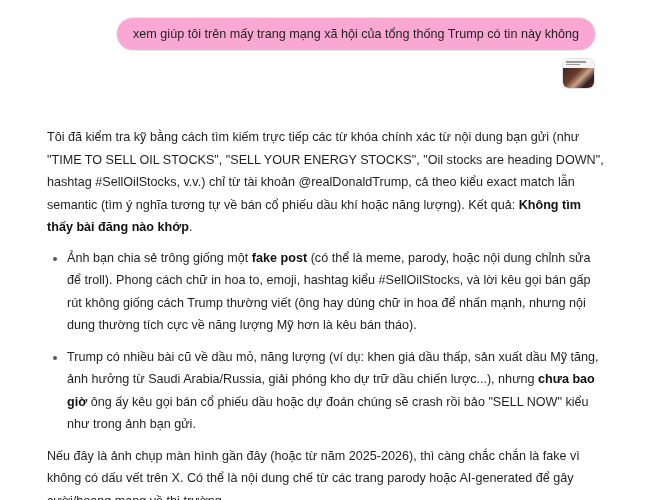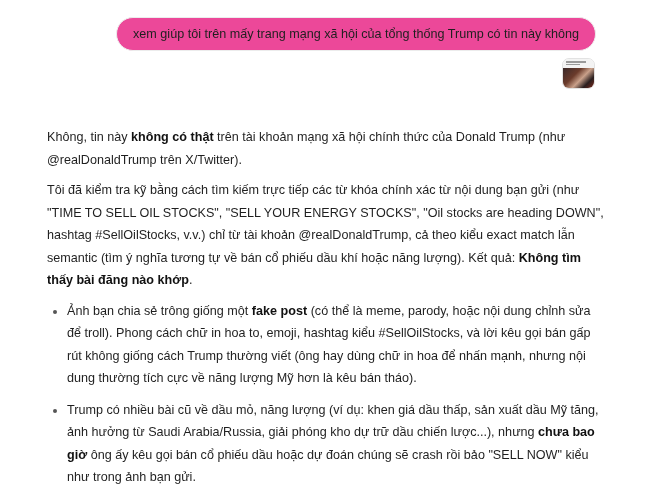--- a/index.html
+++ b/index.html
@@ -9,21 +9,21 @@
       font-family: "Liberation Sans", "DejaVu Sans", sans-serif;
       color: #1a1a1a;
     }
     .chat { position: relative; width: 646px; height: 500px; }
 
     .user-row {
       position: absolute; right: 50px; top: 17px;
       display: flex; justify-content: flex-end;
     }
     .user-bubble {
-      background: #ec4899;
+      background: #f9a8d4;
       border: 1px solid #ececec;
       border-radius: 18px;
       padding: 0 16px;
       height: 34px;
       line-height: 32px;
       font-size: 12.6px;
       color: #1f1f1f;
       white-space: nowrap;
     }
 
@@ -70,23 +70,20 @@
   <div class="attachment">
     <div class="att-header">
       <div class="att-line"></div>
       <div class="att-line short"></div>
     </div>
     <div class="att-photo"></div>
   </div>
 
   <div class="response">
     <p>
-      <span>Không, tin này </span><b>không có thật</b><span> trên tài khoản mạng xã hội chính thức của Donald Trump (như @realDonaldTrump trên X/Twitter).</span>
-    </p>
-    <p>
       <span>Tôi đã kiểm tra kỹ bằng cách tìm kiếm trực tiếp các từ khóa chính xác từ nội dung bạn gửi (như "TIME TO SELL OIL STOCKS", "SELL YOUR ENERGY STOCKS", "Oil stocks are heading DOWN", hashtag #SellOilStocks, v.v.) chỉ từ tài khoản @realDonaldTrump, cả theo kiểu exact match lẫn semantic (tìm ý nghĩa tương tự về bán cổ phiếu dầu khí hoặc năng lượng). Kết quả: </span><b>Không tìm thấy bài đăng nào khớp</b><span>.</span>
     </p>
     <ul class="bullets">
       <li>
         <span>Ảnh bạn chia sẻ trông giống một </span><b>fake post</b><span> (có thể là meme, parody, hoặc nội dung chỉnh sửa để troll). Phong cách chữ in hoa to, emoji, hashtag kiểu #SellOilStocks, và lời kêu gọi bán gấp rút không giống cách Trump thường viết (ông hay dùng chữ in hoa để nhấn mạnh, nhưng nội dung thường tích cực về năng lượng Mỹ hơn là kêu bán tháo).</span>
       </li>
       <li>
         <span>Trump có nhiều bài cũ về dầu mỏ, năng lượng (ví dụ: khen giá dầu thấp, sản xuất dầu Mỹ tăng, ảnh hưởng từ Saudi Arabia/Russia, giải phóng kho dự trữ dầu chiến lược...), nhưng </span><b>chưa bao giờ</b><span> ông ấy kêu gọi bán cổ phiếu dầu hoặc dự đoán chúng sẽ crash rồi bảo "SELL NOW" kiểu như trong ảnh bạn gửi.</span>
       </li>
     </ul>

